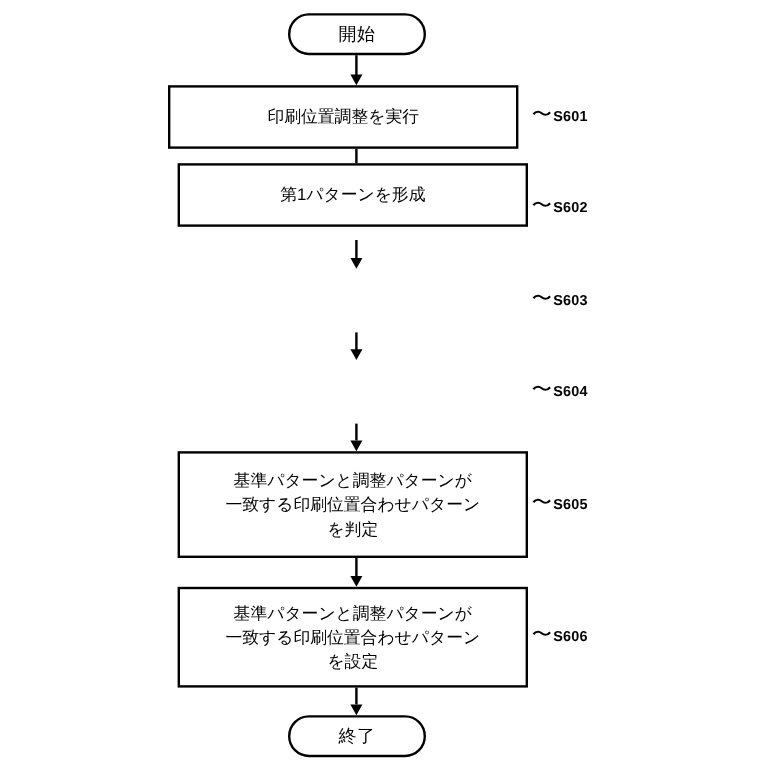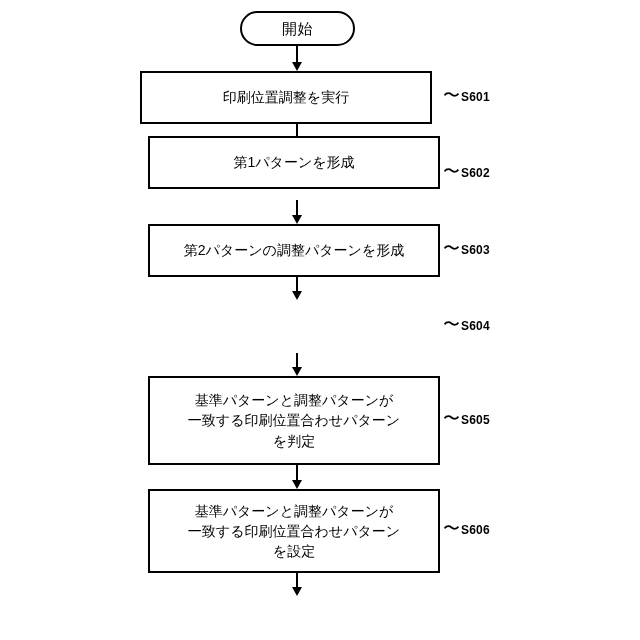--- a/index.html
+++ b/index.html
@@ -123,23 +123,20 @@
     <span class="node-text">第1パターンを形成</span>
   </div>
   <div class="step-label" style="left:443px; top:164px;">
     <span class="tilde-mark">〜</span>
     <span class="step-id">S602</span>
   </div>
 
   <div class="connector" style="left:296px; top:200px; height:15px;"></div>
   <div class="arrowhead" style="left:292px; top:215px;"></div>
 
-  <div class="process" style="left:148px; top:224px; width:292px; height:53px;">
-    <span class="node-text">第2パターンの調整パターンを形成</span>
-  </div>
   <div class="step-label" style="left:443px; top:241px;">
     <span class="tilde-mark">〜</span>
     <span class="step-id">S603</span>
   </div>
 
   <div class="connector" style="left:296px; top:277px; height:15px;"></div>
   <div class="arrowhead" style="left:292px; top:291px;"></div>
 
   <div class="step-label" style="left:443px; top:317px;">
     <span class="tilde-mark">〜</span>
@@ -168,14 +165,17 @@
 を設定</span>
   </div>
   <div class="step-label" style="left:443px; top:521px;">
     <span class="tilde-mark">〜</span>
     <span class="step-id">S606</span>
   </div>
 
   <div class="connector" style="left:296px; top:573px; height:14px;"></div>
   <div class="arrowhead" style="left:292px; top:587px;"></div>
 
+  <div class="terminator" style="left:240px; top:596px; width:115px; height:35px;">
+    <span class="node-text">終了</span>
+  </div>
 
 </div>
 
 </body></html>

